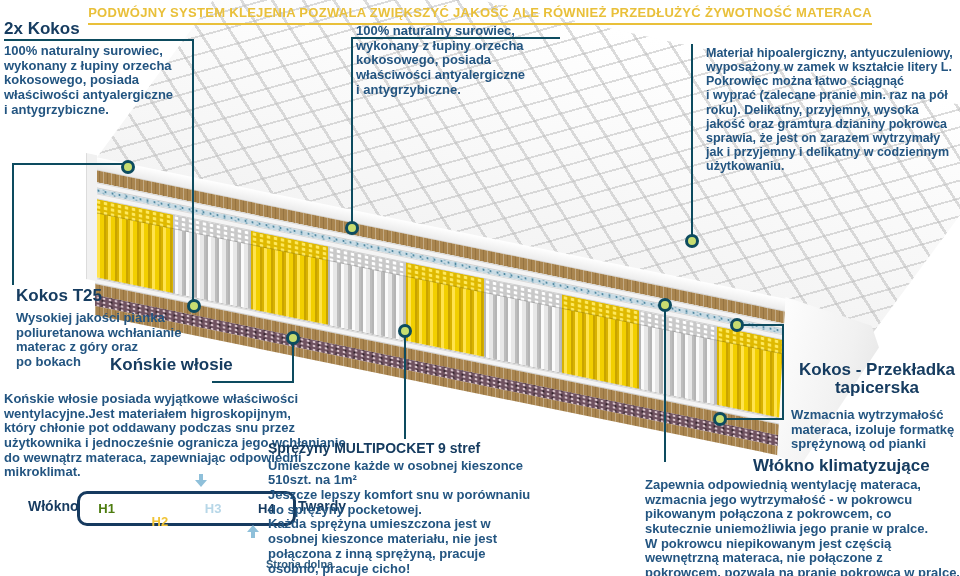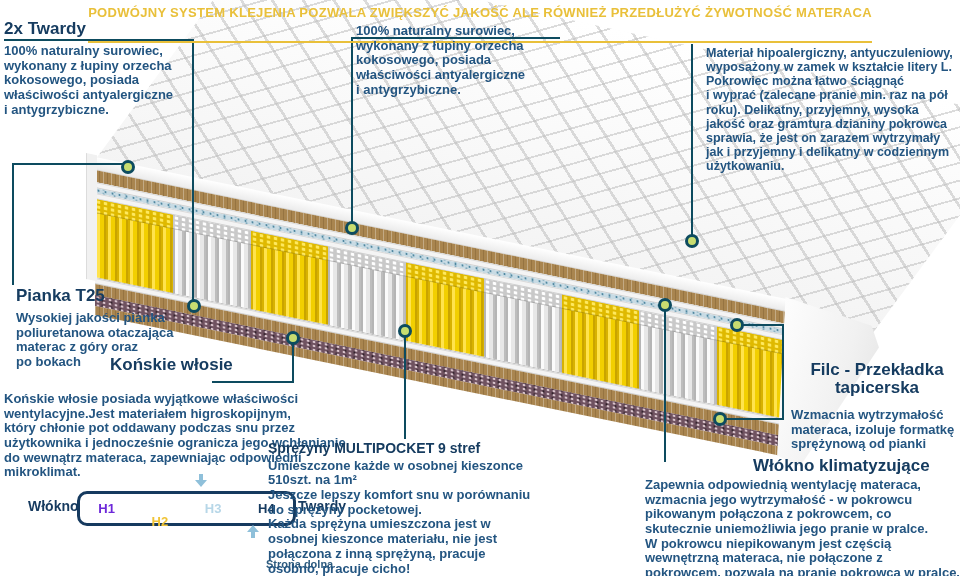--- a/index.html
+++ b/index.html
@@ -3,21 +3,21 @@
 <meta charset="utf-8">
 <style>
   html,body{margin:0;padding:0;}
   body{width:960px;height:576px;position:relative;background:#ffffff;overflow:hidden;
        font-family:"Liberation Sans",sans-serif;}
   .abs{position:absolute;}
 
   
   .banner{left:0;right:0;top:3px;text-align:center;}
   .banner span{display:inline-block;font:700 13px/1.2 "Liberation Sans",sans-serif;
-    color:#e9c03a;letter-spacing:.3px;border-bottom:2px solid #e9c03a;padding-bottom:20px;}
+    color:#e9c03a;letter-spacing:.3px;border-bottom:2px solid #e9c03a;padding-bottom:2px;}
   .callout h2{margin:0;font:700 17px/1.05 "Liberation Sans",sans-serif;color:#163c60;}
   .callout .body{margin-top:6px;font:700 13px/1.13 "Liberation Sans",sans-serif;
     color:#235581;white-space:pre;}
   .small-body{font-size:12.5px !important;}
 
   
   .line{background:#0d4b5f;z-index:30;}
   .dot{width:8px;height:8px;border-radius:50%;background:#c8dd70;border:3px solid #0d4b5f;
        margin-left:-7px;margin-top:-7px;z-index:31;}
 
@@ -155,21 +155,21 @@
 <div class="abs dot" style="left:720px;top:419px"></div>
 
 <div class="abs line" style="left:664px;top:310px;width:2px;height:152px"></div>
 <div class="abs dot" style="left:665px;top:305px"></div>
 
 <div class="abs banner z-text">
   <span>PODWÓJNY SYSTEM KLEJENIA POZWALA ZWIĘKSZYĆ JAKOŚĆ ALE RÓWNIEŻ PRZEDŁUŻYĆ ŻYWOTNOŚĆ MATERACA</span>
 </div>
 
 <div class="abs callout z-text" style="left:4px;top:20px;width:200px">
-  <h2>2x Twardy</h2>
+  <h2>2x Kokos</h2>
   <div class="body">100% naturalny surowiec,
 wykonany z łupiny orzecha
 kokosowego, posiada
 właściwości antyalergiczne
 i antygrzybiczne.</div>
 </div>
 
 <div class="abs callout z-text" style="left:356px;top:18px;width:210px">
   <div class="body">100% naturalny surowiec,
 wykonany z łupiny orzecha
@@ -184,23 +184,23 @@
 Pokrowiec można łatwo ściągnąć
 i wyprać (zalecane pranie min. raz na pół
 roku). Delikatny, przyjemny, wysoka
 jakość oraz gramtura dzianiny pokrowca
 sprawia, że jest on zarazem wytrzymały
 jak i przyjemny i delikatny w codziennym
 użytkowaniu.</div>
 </div>
 
 <div class="abs callout z-text" style="left:16px;top:287px;width:200px">
-  <h2>Pianka T25</h2>
+  <h2>Kokos T25</h2>
   <div class="body">Wysokiej jakości pianka
-poliuretanowa otaczająca
+poliuretanowa wchłanianie
 materac z góry oraz
 po bokach</div>
 </div>
 
 <div class="abs callout z-text" style="left:110px;top:356px">
   <h2>Końskie włosie</h2>
 </div>
 <div class="abs callout z-text" style="left:4px;top:386px;width:350px">
   <div class="body">Końskie włosie posiada wyjątkowe właściwości
 wentylacyjne.Jest materiałem higroskopijnym,
@@ -216,21 +216,21 @@
 510szt. na 1m²
 Jeszcze lepszy komfort snu w porównaniu
 do sprężyny pocketowej.
 Każda sprężyna umieszczona jest w
 osobnej kieszonce materiału, nie jest
 połączona z inną sprężyną, pracuje
 osobno, pracuje cicho!</div>
 </div>
 
 <div class="abs callout z-text" style="left:793px;top:361px;width:168px;text-align:center">
-  <h2 style="white-space:pre">Filc - Przekładka
+  <h2 style="white-space:pre">Kokos - Przekładka
 tapicerska</h2>
 </div>
 <div class="abs callout z-text" style="left:791px;top:408px">
   <div class="body" style="margin-top:0">Wzmacnia wytrzymałość
 materaca, izoluje formatkę
 sprężynową od pianki</div>
 </div>
 
 <div class="abs callout z-text" style="left:753px;top:457px">
   <h2>Włókno klimatyzujące</h2>
@@ -244,21 +244,21 @@
 wewnętrzną materaca, nie połączone z
 pokrowcem, pozwala na pranie pokrowca w pralce.</div>
 </div>
 
 <div class="abs tiny-label" style="left:132px;top:473px">Strona górna</div>
 <div class="abs arr-stem" style="left:199px;top:474px;height:6px"></div>
 <div class="abs arr-head arr-down" style="left:195px;top:480px"></div>
 
 <div class="abs side-label" style="left:28px;top:498px">Włókno</div>
 <div class="abs" id="scale-box">
-    <span class="level" style="color: #6d28d9;">H1</span>
+    <span class="level" style="color: #4d7c0f;">H1</span>
     <span class="level" style="color: rgb(240, 196, 55); margin-top: 26px;">H2</span>
     <span class="level" style="color: rgb(183, 215, 232);">H3</span>
     <span class="level" style="color: rgb(22, 58, 95);">H4</span>
   </div>
 <div class="abs side-label" style="left:298px;top:498px">Twardy</div>
 
 <div class="abs arr-head arr-up" style="left:247px;top:525px"></div>
 <div class="abs arr-stem" style="left:251px;top:532px;height:6px"></div>
 <div class="abs tiny-label" style="left:266px;top:526px">Strona dolna</div>
 

